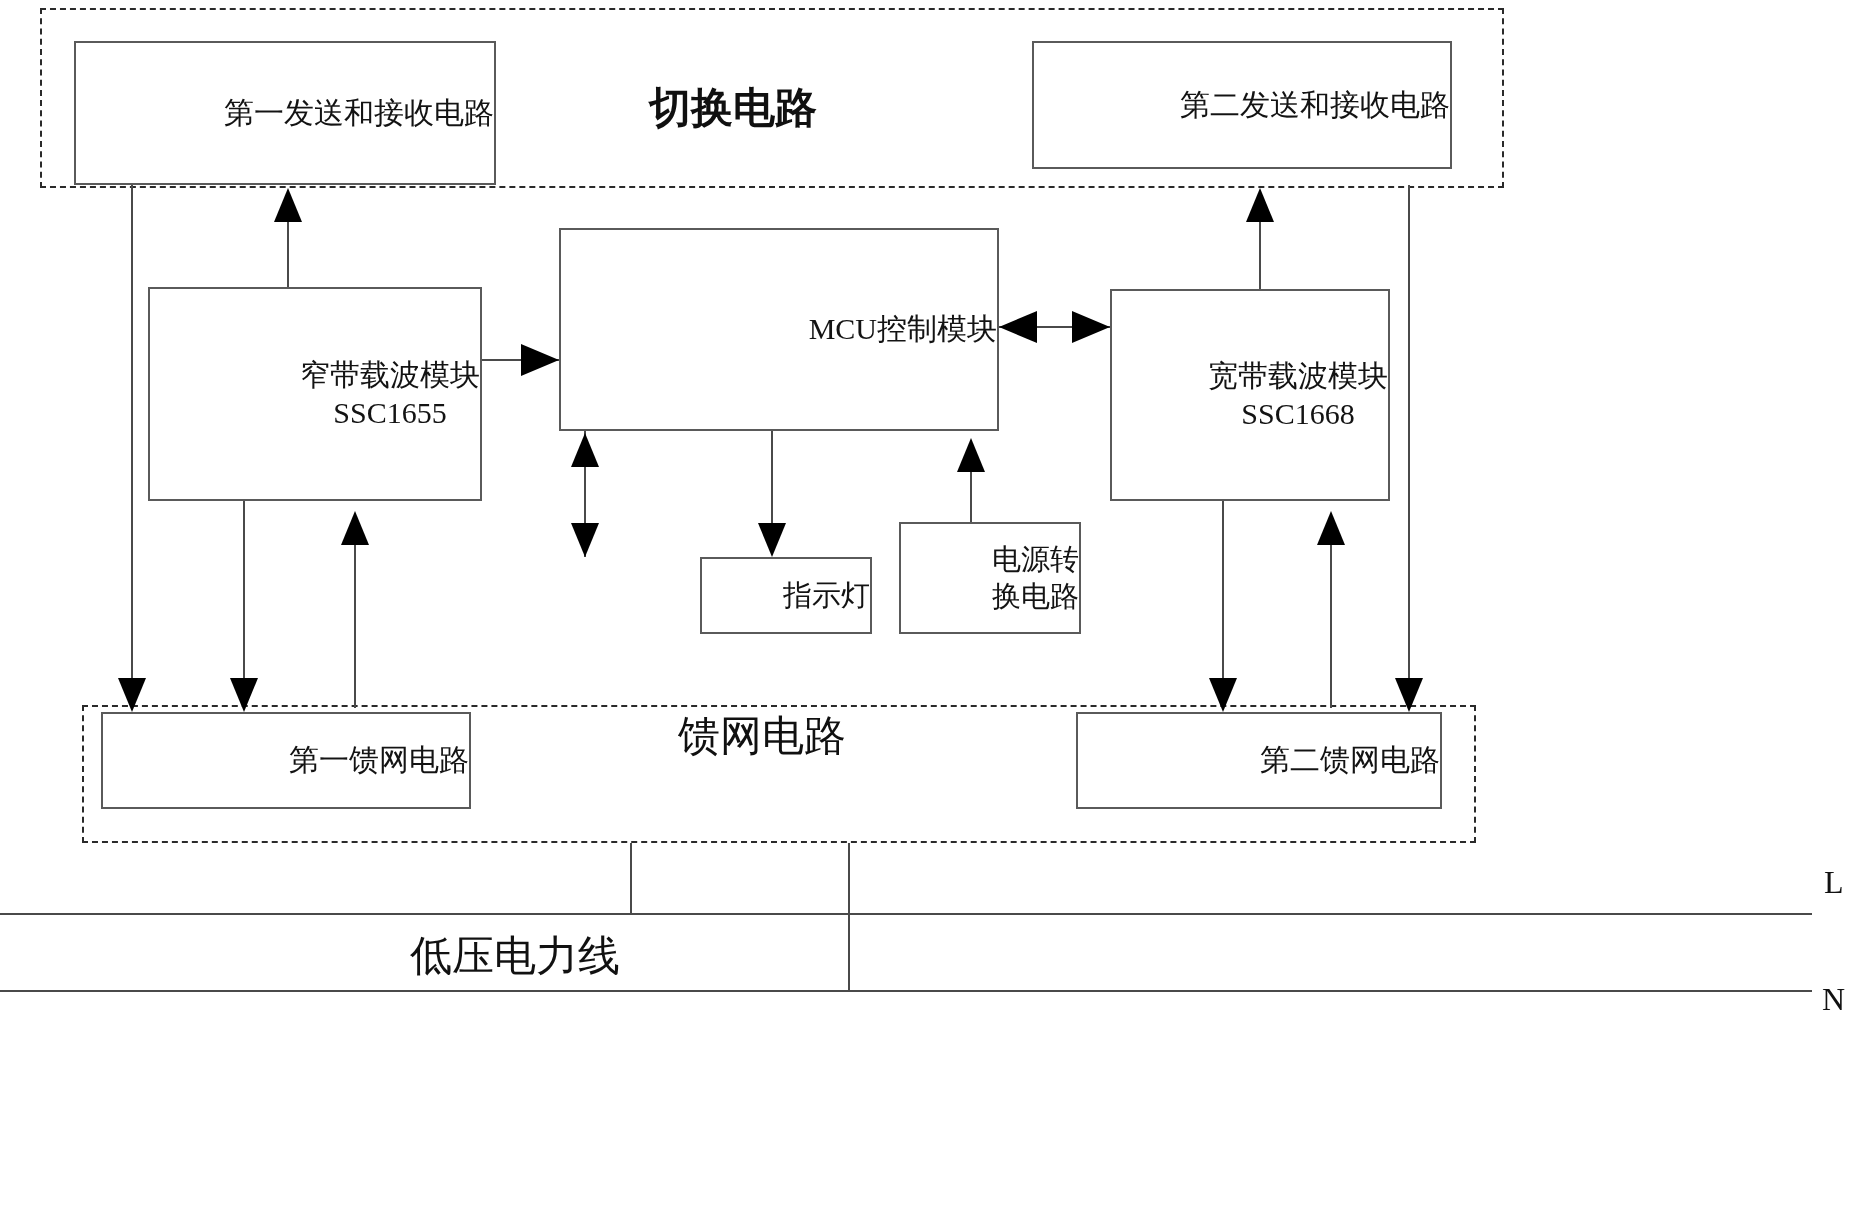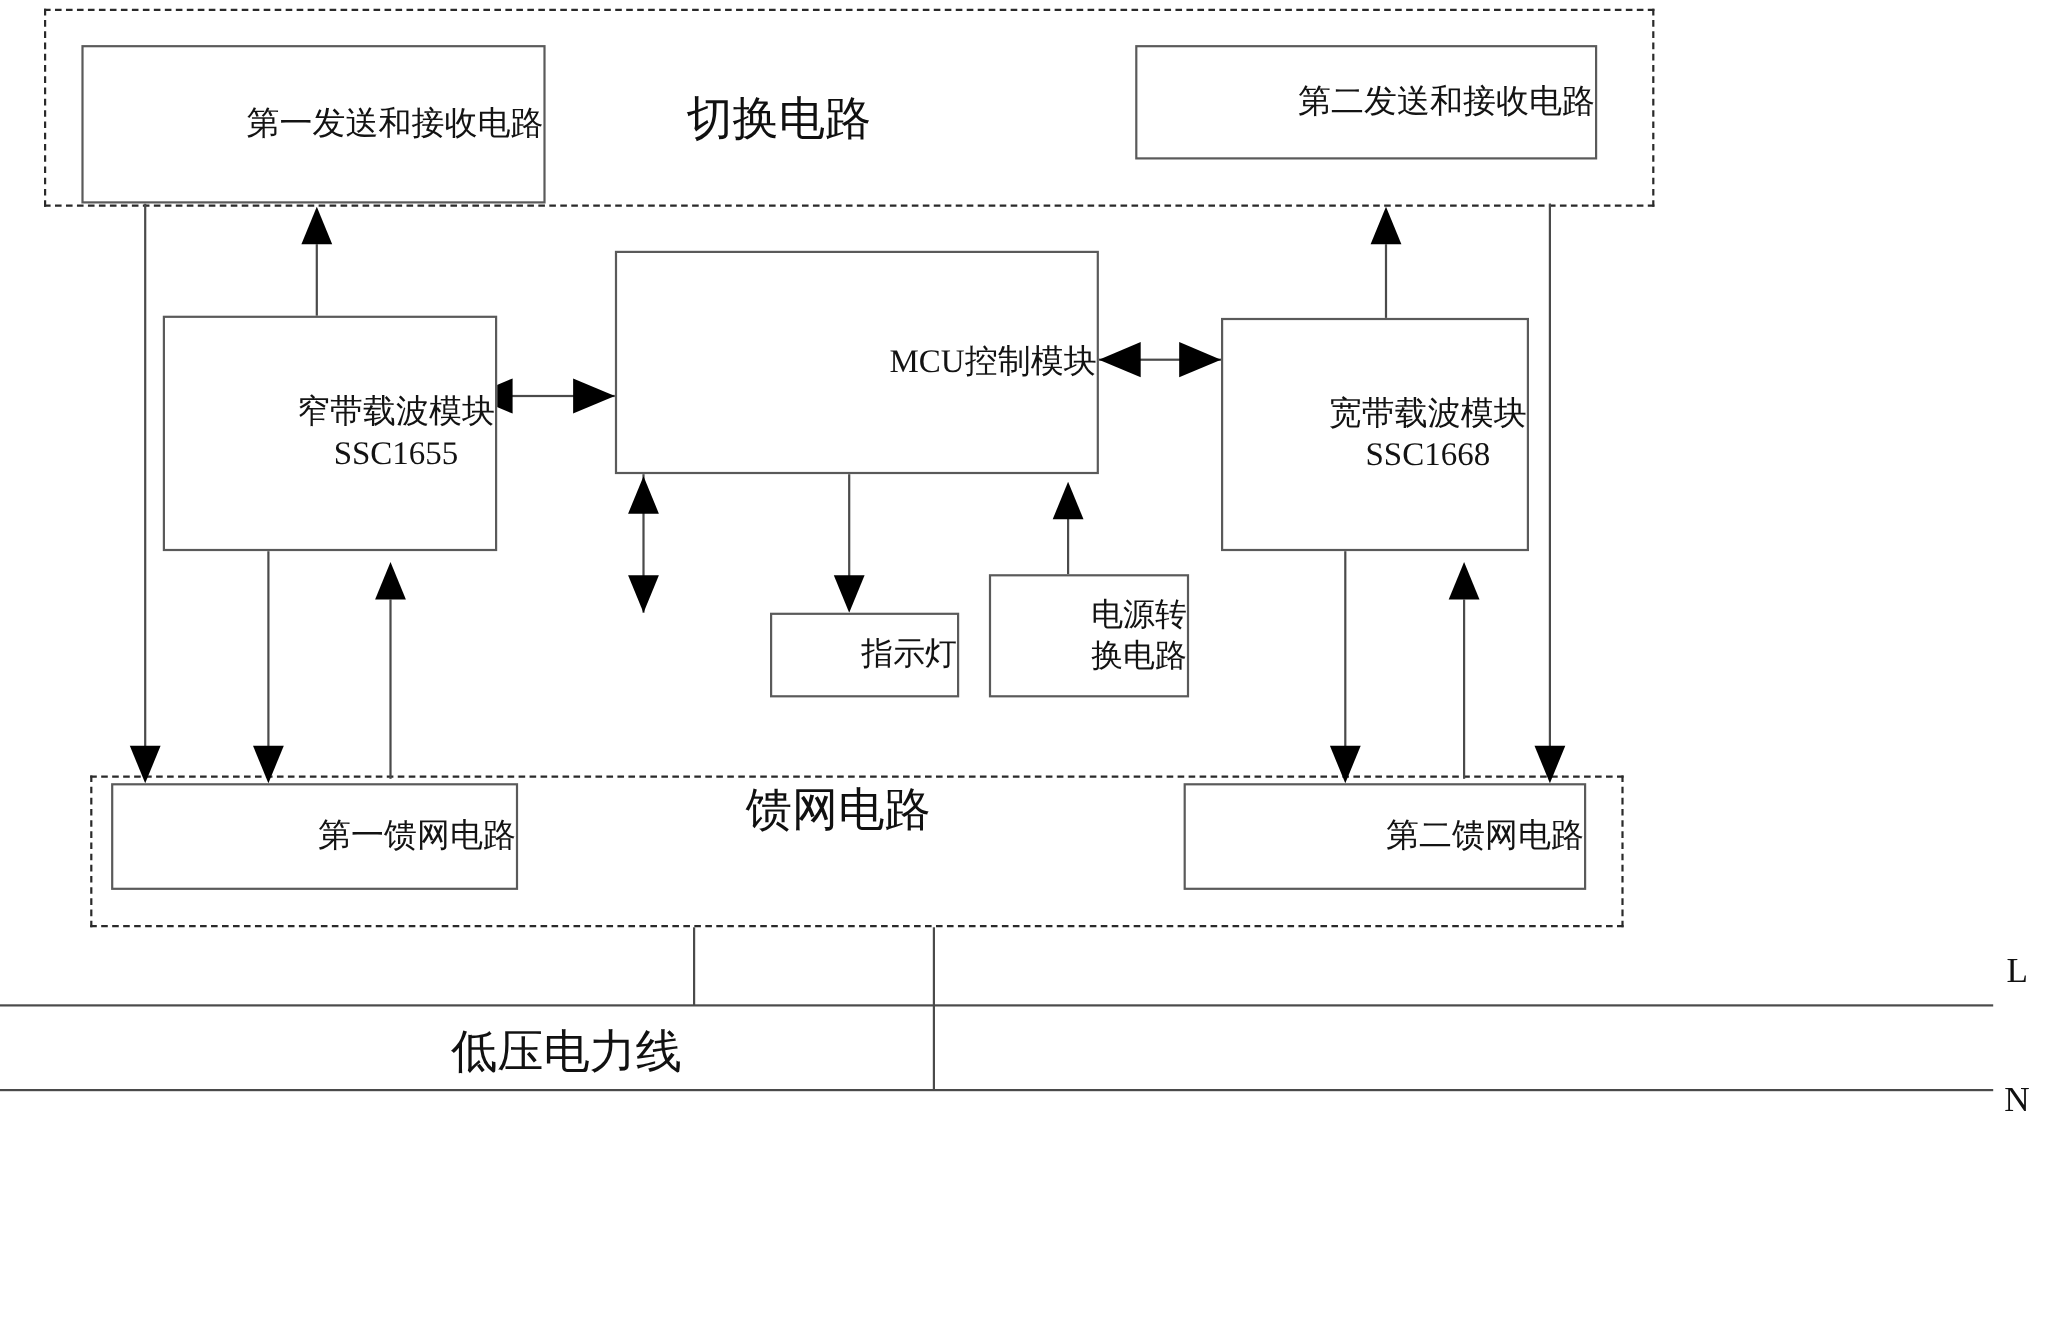--- a/index.html
+++ b/index.html
@@ -118,31 +118,31 @@
   .fs-title { font-size: 42px; }
   .fs-term  { font-size: 32px; }
 </style>
 </head>
 <body>
 
 <div id="canvas">
 
   <div class="dashed" style="left:40px; top:8px; width:1464px; height:180px;"></div>
 
-  <div class="region-title fs-title" style="left:624px; top:80px;">切换电路</div>
+  <div class="region-title fs-title" style="left:649px; top:80px;font-weight:bold;">切换电路</div>
 
   <div class="box fs-box" style="left:74px; top:41px; width:422px; height:144px;">
     <span class="label">第一发送和接收电路</span>
   </div>
 
-  <div class="box fs-box" style="left:1032px; top:41px; width:420px; height:104px;">
+  <div class="box fs-box" style="left:1032px; top:41px; width:420px; height:128px;">
     <span class="label">第二发送和接收电路</span>
   </div>
 
-  <div class="box fs-box" style="left:148px; top:287px; width:304px; height:214px;">
+  <div class="box fs-box" style="left:148px; top:287px; width:334px; height:214px;">
     <span class="label">窄带载波模块
 SSC1655</span>
   </div>
 
   <div class="box fs-box" style="left:559px; top:228px; width:440px; height:203px;">
     <span class="label">MCU控制模块</span>
   </div>
 
   <div class="box fs-box" style="left:1110px; top:289px; width:280px; height:212px;">
     <span class="label">宽带载波模块

